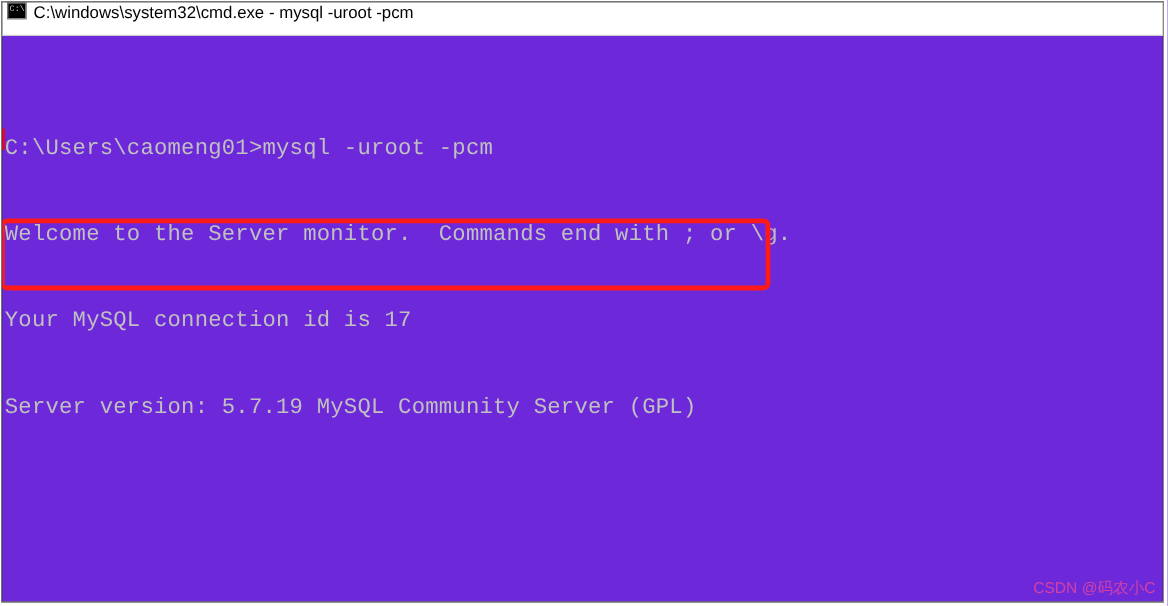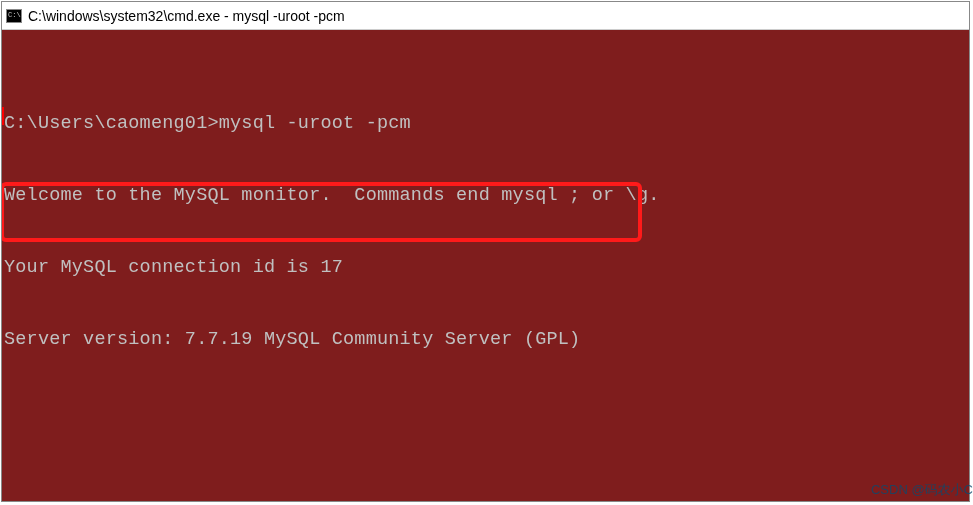--- a/index.html
+++ b/index.html
@@ -21,21 +21,20 @@
       border: 1px solid #888;
       background: #000000;
       display: flex;
       flex-direction: column;
       margin: 1px;
     }
     .titlebar {
       background: #ffffff;
       height: 28px;
       display: flex;
-      align-items: center;
       padding: 0 4px;
       border-bottom: 1px solid #ccc;
     }
     .titlebar-icon {
       width: 16px;
       height: 14px;
       background: #000;
       margin-right: 6px;
       display: flex;
       align-items: center;
@@ -54,21 +53,21 @@
       left: 1px;
     }
     .titlebar-text {
       color: #000;
       font-size: 14px;
       font-family: "Segoe UI", Tahoma, sans-serif;
       font-weight: normal;
     }
     .terminal {
       flex: 1;
-      background: #7f1d1d;
+      background: #6d28d9;
       padding: 0;
       overflow: hidden;
       position: relative;
     }
     .terminal-content {
       padding: 34px 2px 0 2px;
       color: #c0c0c0;
       font-size: 18.5px;
       line-height: 24px;
       font-family: "SimSun", "NSimSun", "MS Gothic", "Courier New", monospace;
@@ -85,22 +84,22 @@
       border-radius: 6px;
       pointer-events: none;
       left: -2px;
       top: 152px;
       width: 642px;
       height: 60px;
     }
     .watermark {
       position: absolute;
       bottom: 6px;
-      right: 0;
-      color: #0c4a6e;
+      right: 10px;
+      color: #ec4899;
       font-size: 13px;
       font-family: "Microsoft YaHei", sans-serif;
       opacity: 0.8;
     }
     .red-sliver {
       position: absolute;
       left: 0;
       top: 77px;
       width: 2px;
       height: 18px;
@@ -112,23 +111,23 @@
 
 <div class="window">
   <div class="titlebar">
     <div class="titlebar-icon"></div>
     <span class="titlebar-text">C:\windows\system32\cmd.exe - mysql  -uroot -pcm</span>
   </div>
   <div class="terminal">
     <div class="red-sliver"></div>
     <div class="terminal-content">
       <span class="terminal-line">C:\Users\caomeng01&gt;mysql -uroot -pcm</span>
-      <span class="terminal-line">Welcome to the MySQL monitor.  Commands end mysql ; or \g.</span>
+      <span class="terminal-line">Welcome to the Server monitor.  Commands end with ; or \g.</span>
       <span class="terminal-line">Your MySQL connection id is 17</span>
-      <span class="terminal-line">Server version: 7.7.19 MySQL Community Server (GPL)</span>
+      <span class="terminal-line">Server version: 5.7.19 MySQL Community Server (GPL)</span>
       <span class="terminal-line"></span>
       
       
       
       
       
       
       
       
       

